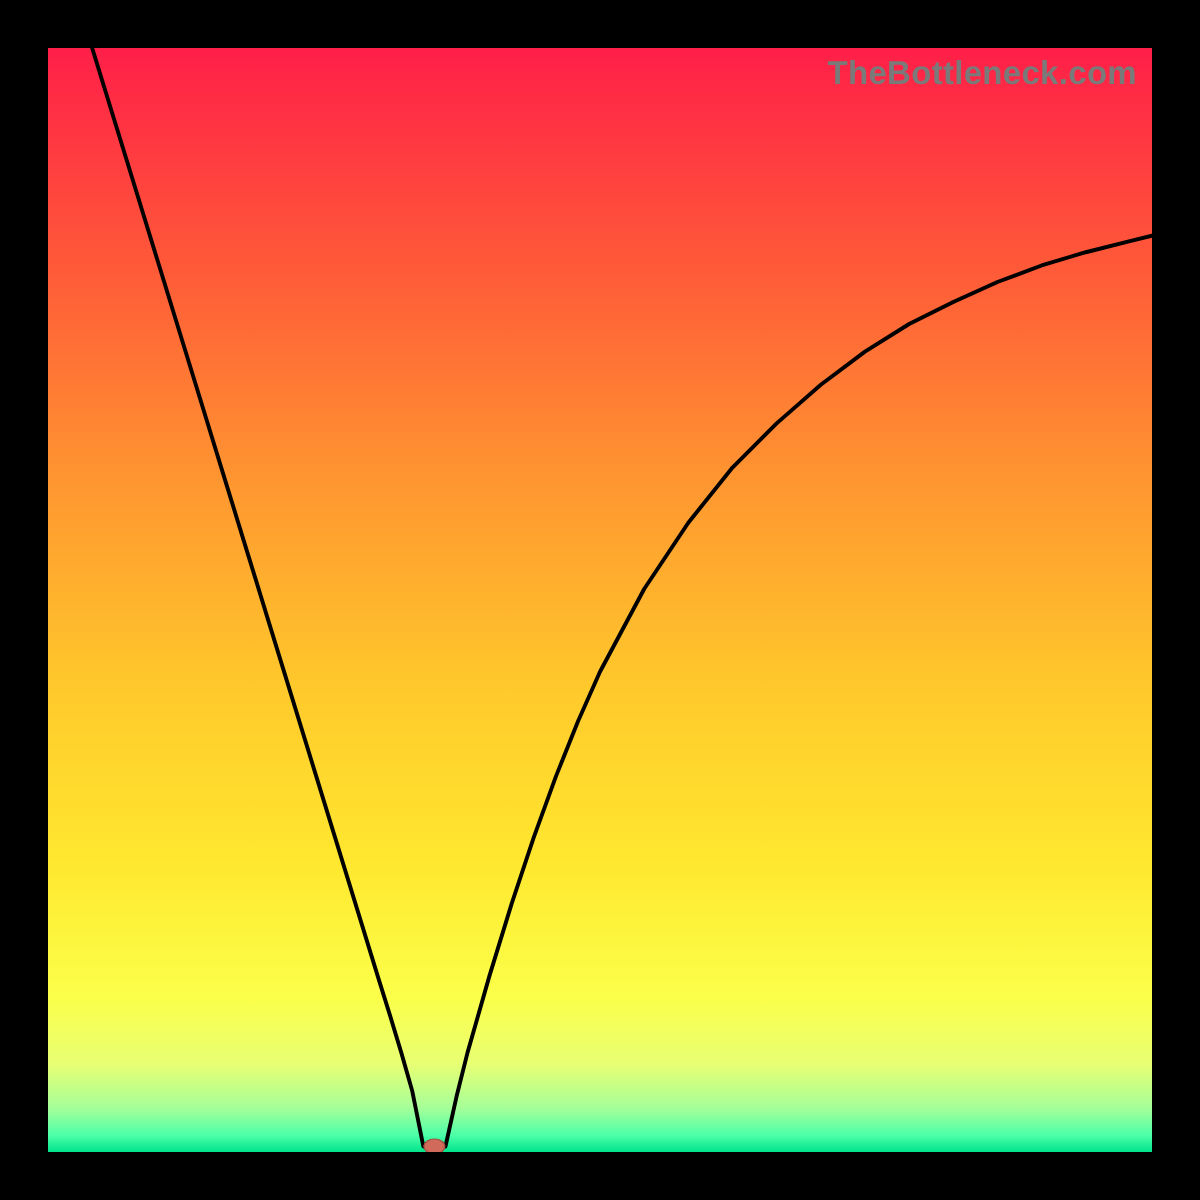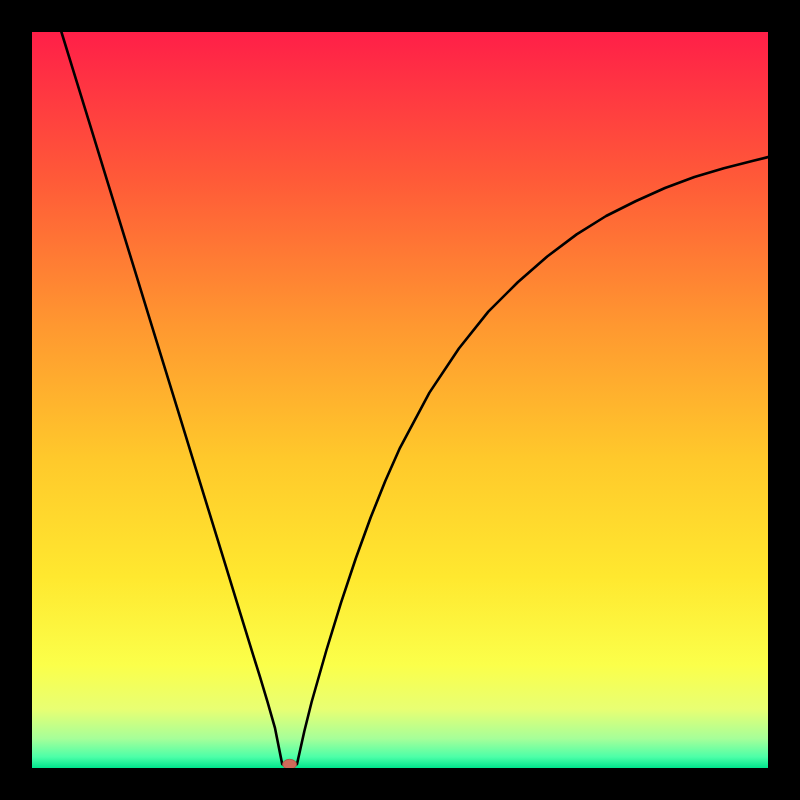--- a/index.html
+++ b/index.html
@@ -64,20 +64,21 @@
   }
 </style>
 </head>
 <body>
 
 <div class="stage">
   <div class="outer-frame"></div>
 
   <div class="plot">
 
+    <div class="watermark">TheBottleneck.com</div>
 
     <svg class="gradient-svg" viewBox="0 0 736 736" preserveAspectRatio="none">
       <defs>
         <linearGradient id="bg-grad" x1="0" y1="0" x2="0" y2="1">
             <stop offset="0.00%" stop-color="#ff1f48"></stop>
             <stop offset="20.00%" stop-color="#ff5a38"></stop>
             <stop offset="40.00%" stop-color="#ff9830"></stop>
             <stop offset="58.00%" stop-color="#ffc92b"></stop>
             <stop offset="74.00%" stop-color="#ffe82f"></stop>
             <stop offset="86.00%" stop-color="#fbff4a"></stop>

